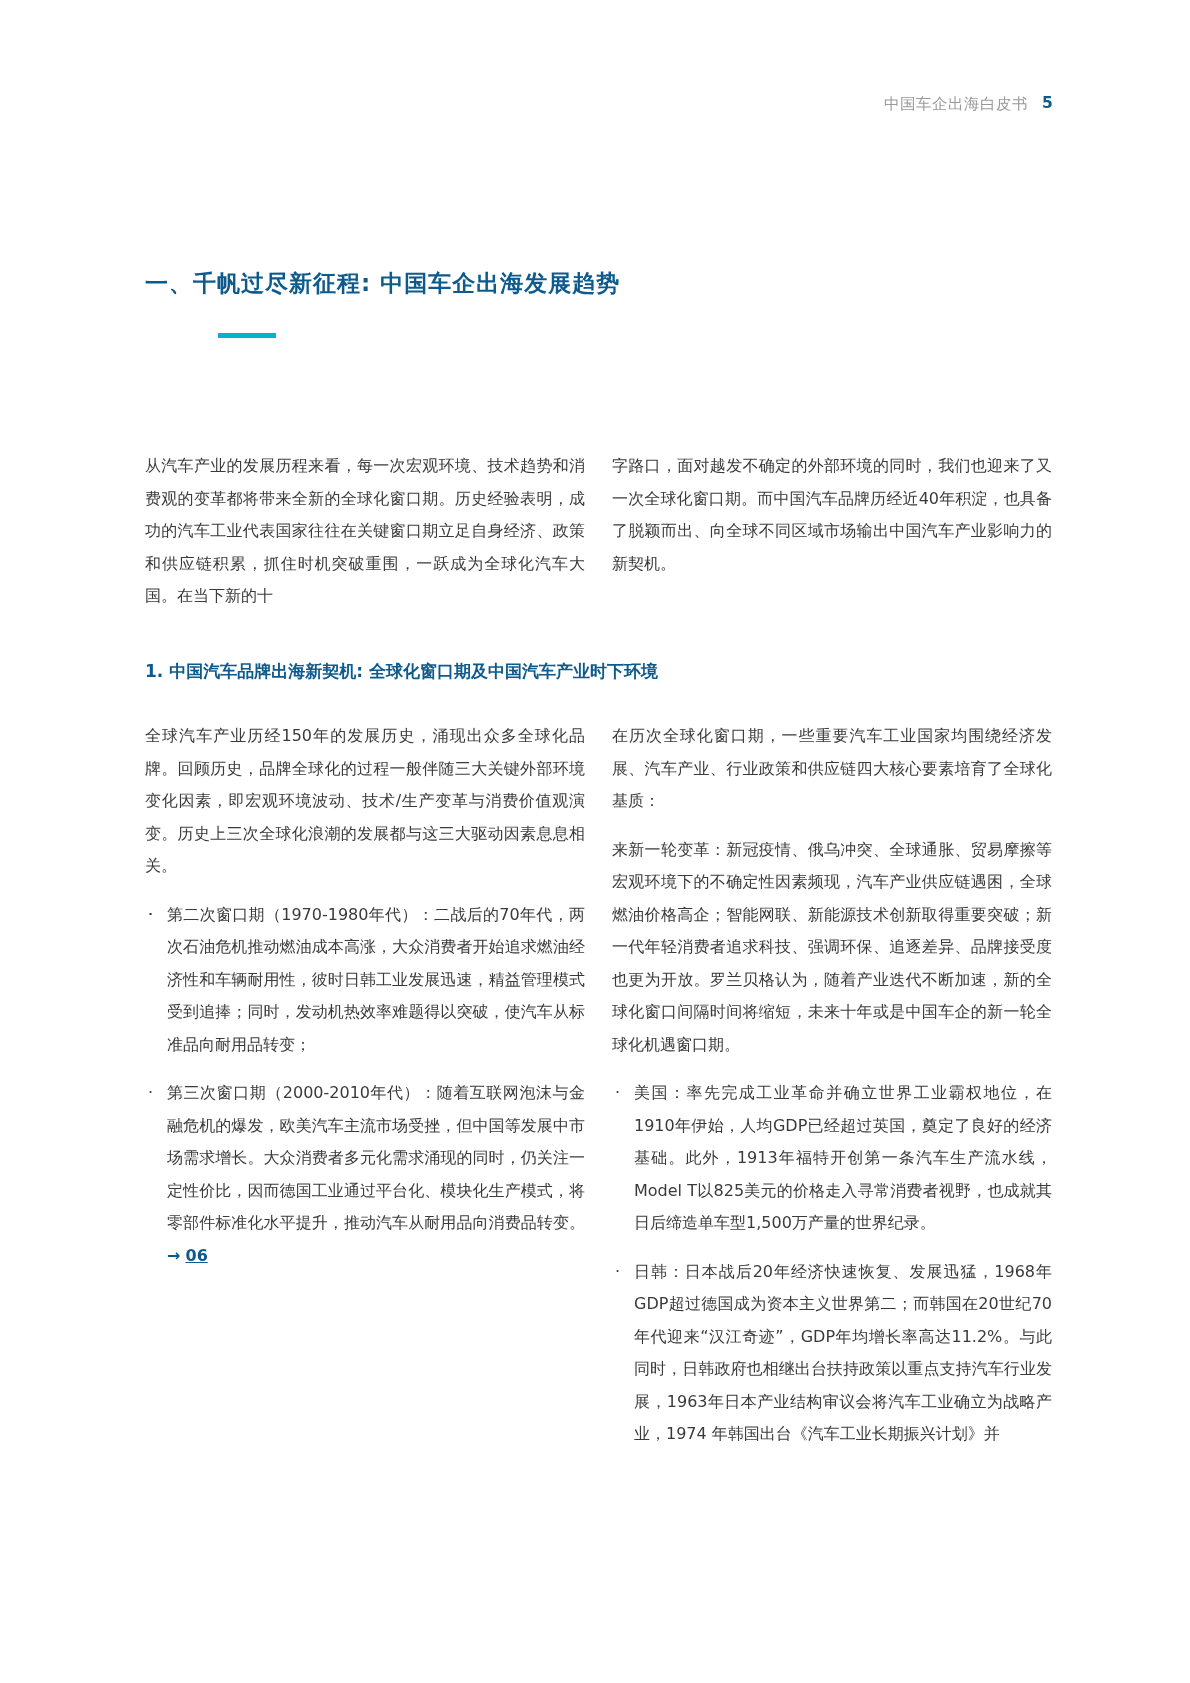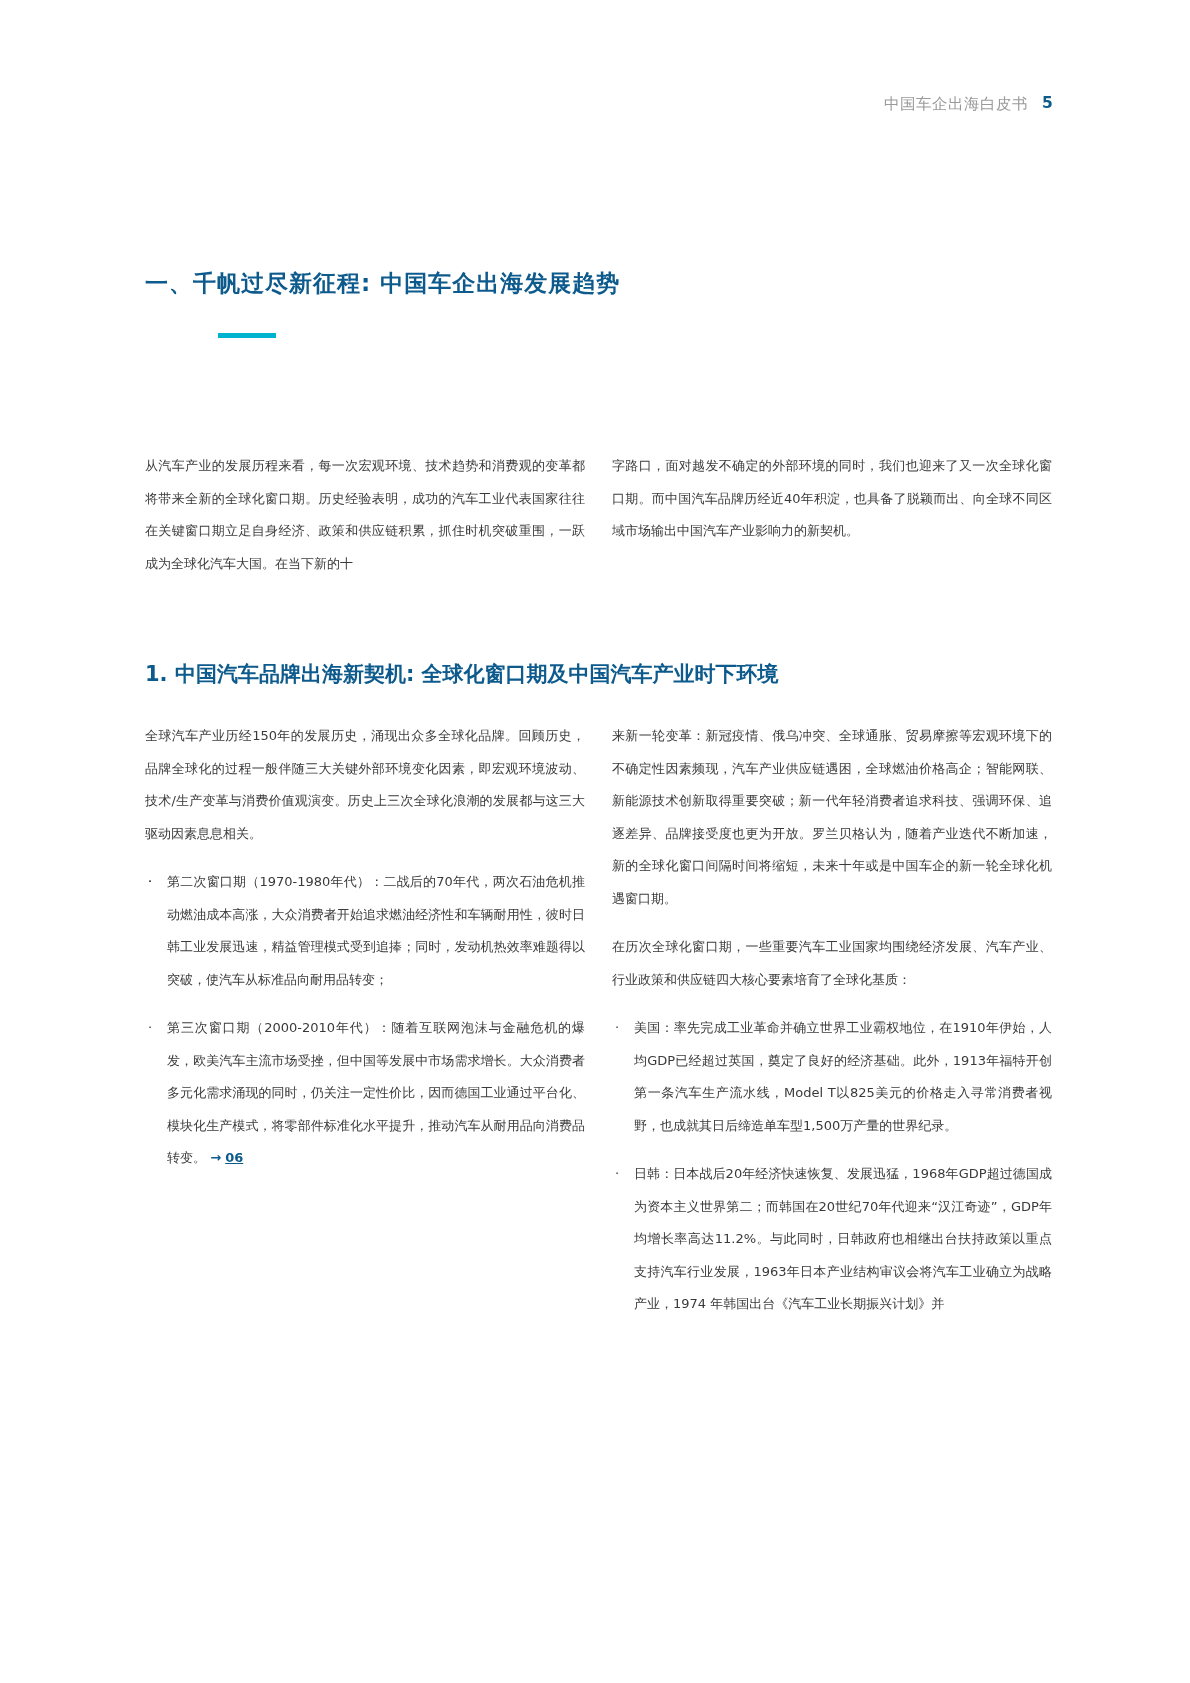--- a/index.html
+++ b/index.html
@@ -3,25 +3,25 @@
 <meta charset="utf-8">
 <style>
   html, body { margin:0; padding:0; background:#ffffff; }
   body { width:1190px; height:1683px; position:relative; overflow:hidden;
          font-family:"DejaVu Sans", "Liberation Sans", sans-serif; color:#3a3a3a; }
   .header { position:absolute; top:94px; left:0; width:1190px; height:24px;padding-left:20px; }
   .header .doc-title { position:absolute; right:182px; top:0; font-size:15.5px; color:#9a9a9a; letter-spacing:0.5px; }
   .header .page-num { position:absolute; left:1042px; top:0; font-size:15.5px; font-weight:bold; color:#0d5a8c; }
   .chapter-title { position:absolute; left:145px; top:268px; font-size:23px; font-weight:bold; color:#0d5a8c; letter-spacing:1px; white-space:nowrap; }
   .title-rule { position:absolute; left:218px; top:333px; width:58px; height:5px; background:#00b3cf; }
-  .col { position:absolute; width:440px; font-size:13px; line-height:32.5px; text-align:justify; }
+  .col { position:absolute; width:440px; font-size:16px; line-height:32.5px; text-align:justify; }
   .col.left { left:145px; }
   .col.right { left:612px; }
   p { margin:0; }
-  .section-heading { position:absolute; left:145px; top:660px; font-size:21px; font-weight:bold; color:#0d5a8c; white-space:nowrap; }
+  .section-heading { position:absolute; left:145px; top:660px; font-size:17px; font-weight:bold; color:#0d5a8c; white-space:nowrap; }
   .bullet { position:relative; padding-left:22px; margin:0; }
   .bullet .dot { position:absolute; left:3px; top:0; }
   .link-ref { color:#0d5a8c; font-weight:bold; text-decoration:underline; }
   .arrow { color:#0d5a8c; font-weight:bold; }
 </style>
 </head>
 <body>
 
 <div class="header">
   <span class="doc-title">中国车企出海白皮书</span>
@@ -55,22 +55,22 @@
   <p class="bullet" style="margin-bottom:16px;">
     <span class="dot">·</span>
     <span>第三次窗口期（2000-2010年代）：随着互联网泡沫与金融危机的爆发，欧美汽车主流市场受挫，但中国等发展中市场需求增长。大众消费者多元化需求涌现的同时，仍关注一定性价比，因而德国工业通过平台化、模块化生产模式，将零部件标准化水平提升，推动汽车从耐用品向消费品转变。</span>
     <span class="arrow">→</span>
     <a class="link-ref">06</a>
   </p>
 
 </div>
 
 <div class="col right" style="top:720px;">
+  <p style="margin-bottom:16px;">在历次全球化窗口期，一些重要汽车工业国家均围绕经济发展、汽车产业、行业政策和供应链四大核心要素培育了全球化基质：</p>
   <p style="margin-bottom:16px;">来新一轮变革：新冠疫情、俄乌冲突、全球通胀、贸易摩擦等宏观环境下的不确定性因素频现，汽车产业供应链遇困，全球燃油价格高企；智能网联、新能源技术创新取得重要突破；新一代年轻消费者追求科技、强调环保、追逐差异、品牌接受度也更为开放。罗兰贝格认为，随着产业迭代不断加速，新的全球化窗口间隔时间将缩短，未来十年或是中国车企的新一轮全球化机遇窗口期。</p>
-  <p style="margin-bottom:16px;">在历次全球化窗口期，一些重要汽车工业国家均围绕经济发展、汽车产业、行业政策和供应链四大核心要素培育了全球化基质：</p>
 
   <p class="bullet" style="margin-bottom:16px;">
     <span class="dot">·</span>
     <span>美国：率先完成工业革命并确立世界工业霸权地位，在1910年伊始，人均GDP已经超过英国，奠定了良好的经济基础。此外，1913年福特开创第一条汽车生产流水线，Model T以825美元的价格走入寻常消费者视野，也成就其日后缔造单车型1,500万产量的世界纪录。</span>
   </p>
 
   <p class="bullet">
     <span class="dot">·</span>
     <span>日韩：日本战后20年经济快速恢复、发展迅猛，1968年GDP超过德国成为资本主义世界第二；而韩国在20世纪70年代迎来“汉江奇迹”，GDP年均增长率高达11.2%。与此同时，日韩政府也相继出台扶持政策以重点支持汽车行业发展，1963年日本产业结构审议会将汽车工业确立为战略产业，1974 年韩国出台《汽车工业长期振兴计划》并</span>
   </p>

